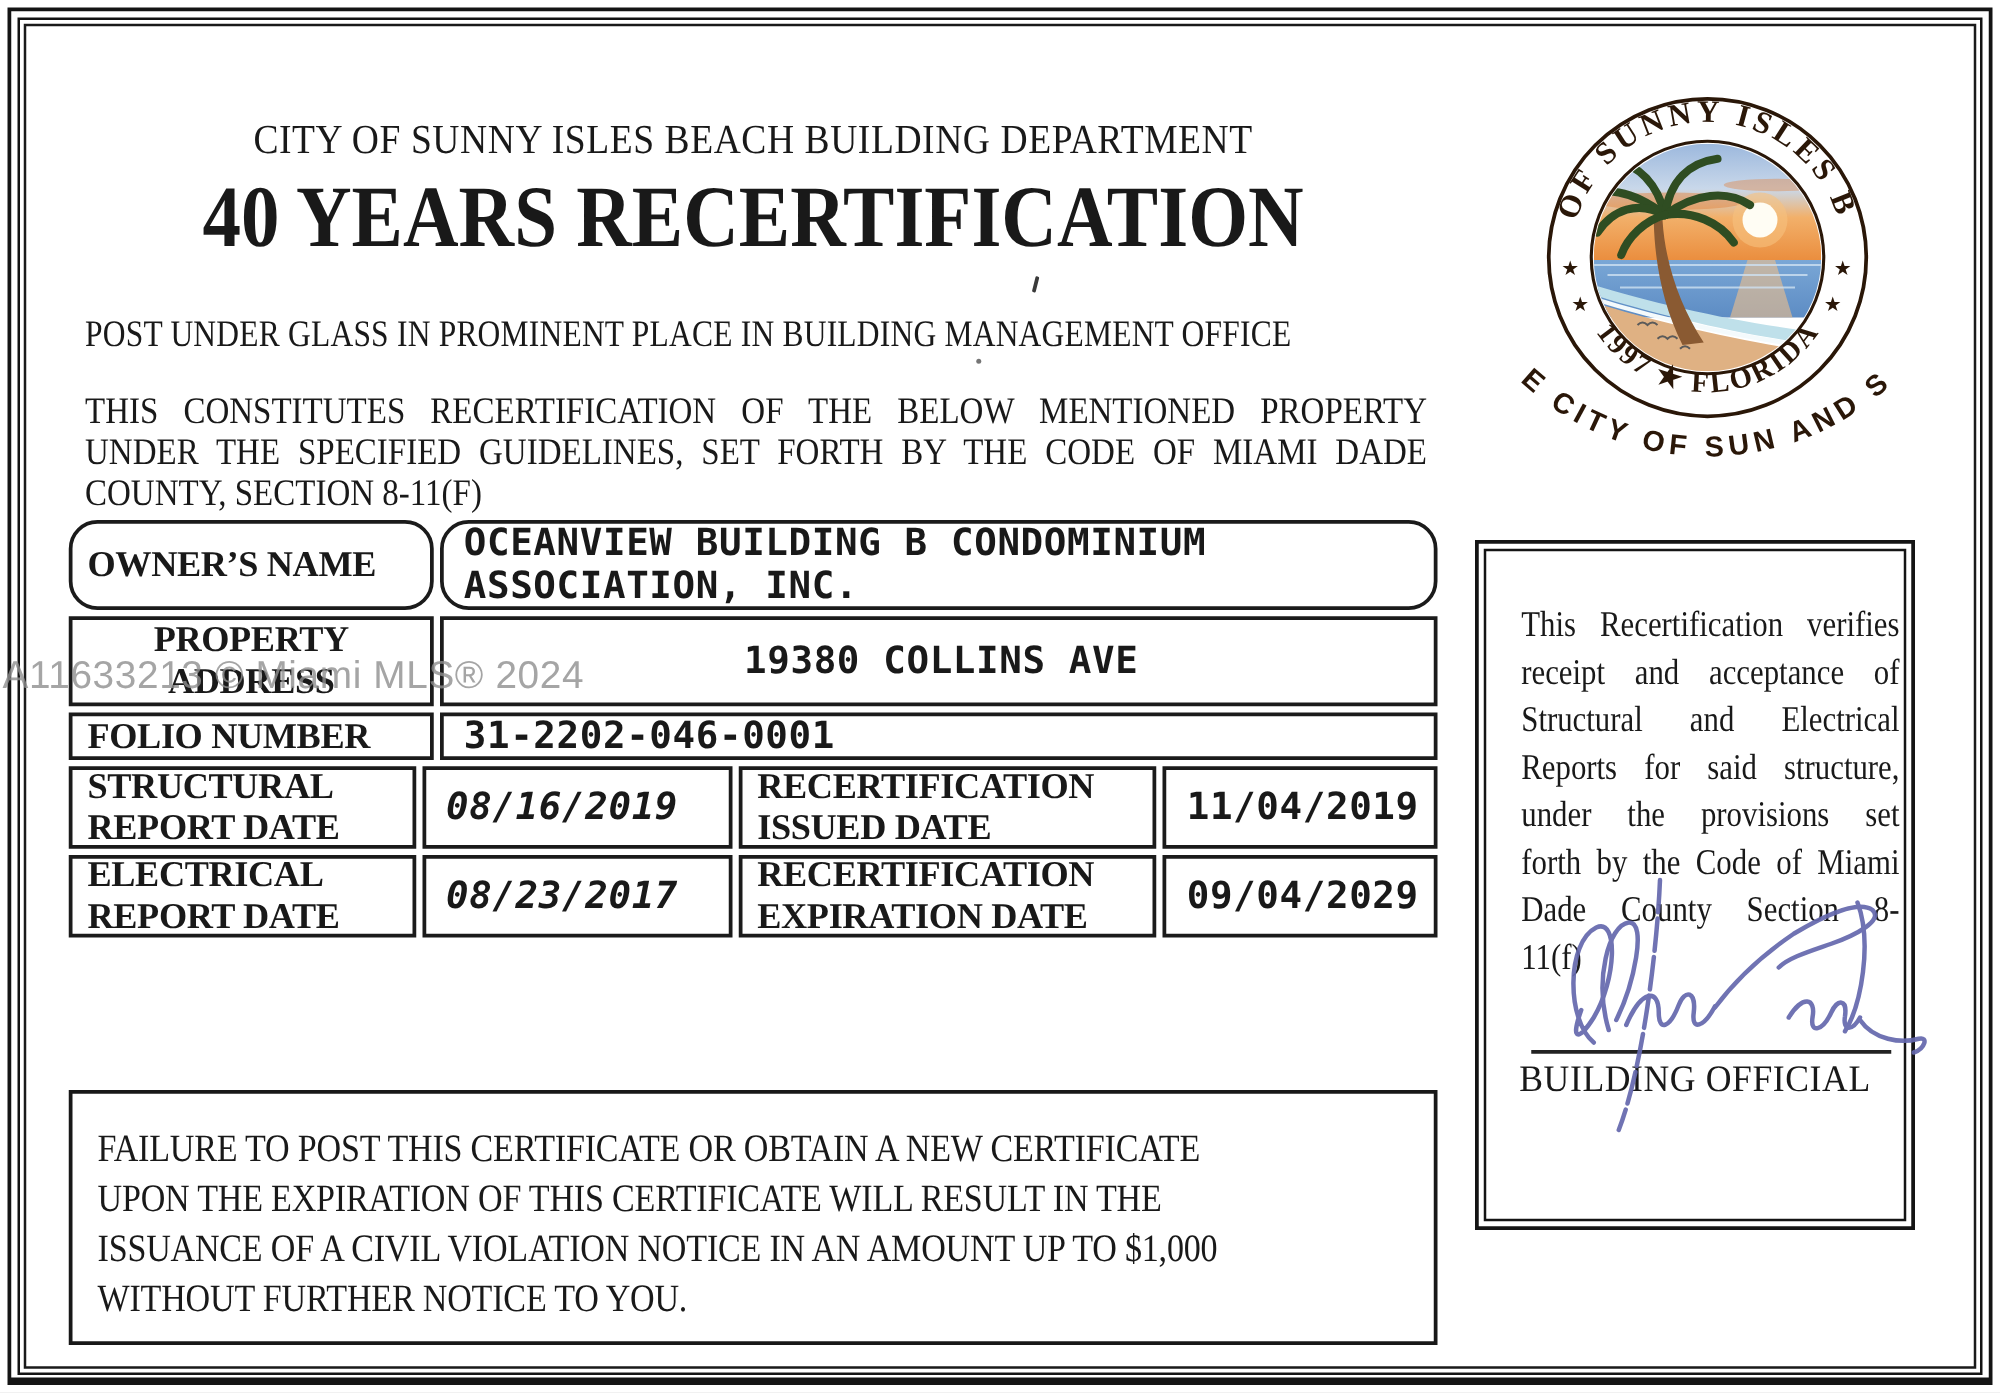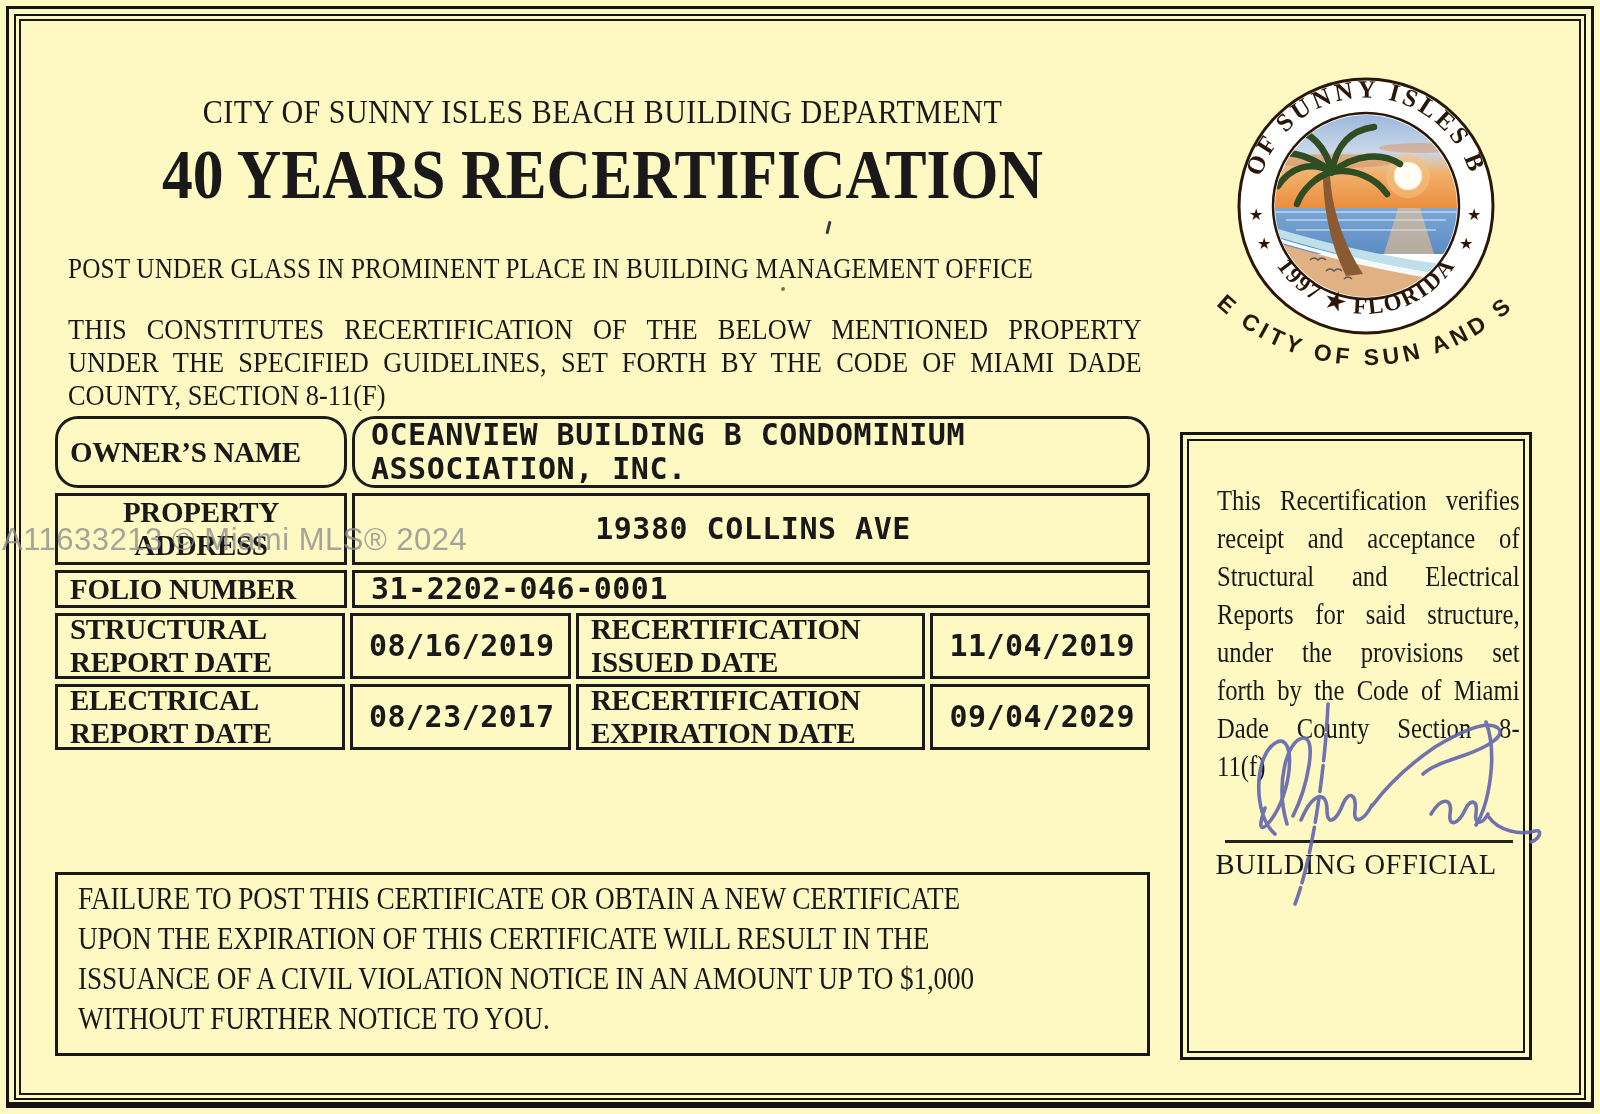--- a/index.html
+++ b/index.html
@@ -1,16 +1,16 @@
 <!DOCTYPE html>
 <html><head>
 <meta charset="utf-8">
 <style>
   html,body{margin:0;padding:0;background:#e8e8e8;}
-  .page{position:relative;width:1600px;height:1114px;background:#fef9c3;overflow:hidden;
+  .page{position:relative;width:1600px;height:1114px;background:#ffffff;overflow:hidden;
         font-family:"Liberation Serif",serif;color:#191919;}
   
   .frame{position:absolute;pointer-events:none;}
   .f1{inset:6px;border:3px solid #141414;border-bottom-width:6px;}
   .f2{inset:14px;border:2px solid #141414;}
   .f3{inset:19px;border:2px solid #1a1a1a;}
   
   .head{position:absolute;left:60px;top:94px;width:1085px;text-align:center;}
   .h1{font-size:33px;letter-spacing:.5px;transform:scaleX(.91);transform-origin:center;white-space:nowrap;}
   .h2{font-size:70px;font-weight:bold;letter-spacing:0;transform:scaleX(.88);transform-origin:center;
@@ -22,33 +22,33 @@
   .jline{text-align:justify;text-align-last:justify;}
   .jline-end{text-align:left;text-align-last:left;}
   
   .tbl{position:absolute;left:55px;top:416px;width:1095px;}
   .trow{display:flex;gap:5px;margin-bottom:5px;}
   .cell{box-sizing:border-box;border:3px solid #1b1b1b;display:flex;flex-direction:column;
         justify-content:center;padding:2px 12px;}
   .lab{width:292px;font-weight:bold;font-size:29px;line-height:33px;letter-spacing:-.3px;}
   .val{flex:1;font-family:"DejaVu Sans Mono",monospace;font-weight:bold;font-size:30px;
        line-height:34px;letter-spacing:.5px;padding-left:16px;}
-  .dateval{width:221px;flex:none;}
+  .dateval{width:248px;flex:none;font-style:italic;}
   .lab3{width:352px;}
   .r1{height:72px;border-radius:23px;} .r2{height:72px;text-align:center;} .r3{height:38px;} .r4{height:70px;} .r5{height:66px;} .r6{height:66px;}
   
   .wm{position:absolute;left:2px;top:522px;font-family:"Liberation Sans",sans-serif;font-size:31px;
       color:#8f8f8f;opacity:.8;letter-spacing:.5px;z-index:6;white-space:nowrap;}
   
   .notice{position:absolute;left:55px;top:872px;width:1095px;box-sizing:border-box;
-          border:3px solid #181818;padding:4px 20px 14px;}
+          border:3px solid #181818;padding:24px 20px 14px;}
   .notice-inner{width:1212px;transform:scaleX(.88);transform-origin:0 0;
                 font-size:31px;line-height:40px;letter-spacing:-.2px;}
   
-  .panel{position:absolute;left:1180px;top:432px;width:352px;height:628px;box-sizing:border-box;
+  .panel{position:absolute;left:1180px;top:432px;width:352px;height:552px;box-sizing:border-box;
          border:3px solid #141414;}
   .panel-inner{position:absolute;inset:4px;border:2px solid #141414;}
   .panel-text{position:absolute;left:28px;top:40px;width:356px;font-size:29px;line-height:38px;
               transform:scaleX(.85);transform-origin:0 0;}
   .sig-line{position:absolute;left:36px;top:399px;width:288px;height:3px;background:#222;}
   .official{position:absolute;left:0;top:406px;width:100%;text-align:center;font-size:30px;
             letter-spacing:.5px;transform:scaleX(.95);transform-origin:center;white-space:nowrap;}
   .sig-svg{position:absolute;left:1235px;top:692px;z-index:7;}
   
   .seal{position:absolute;left:1186px;top:60px;}

